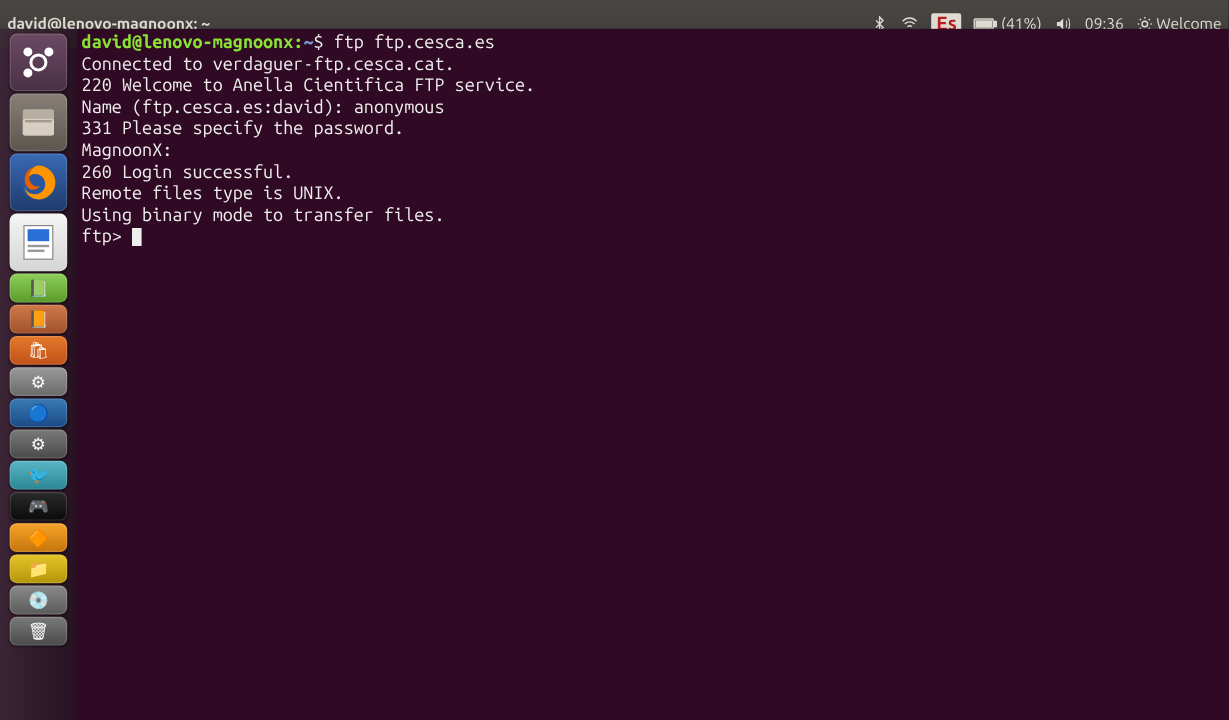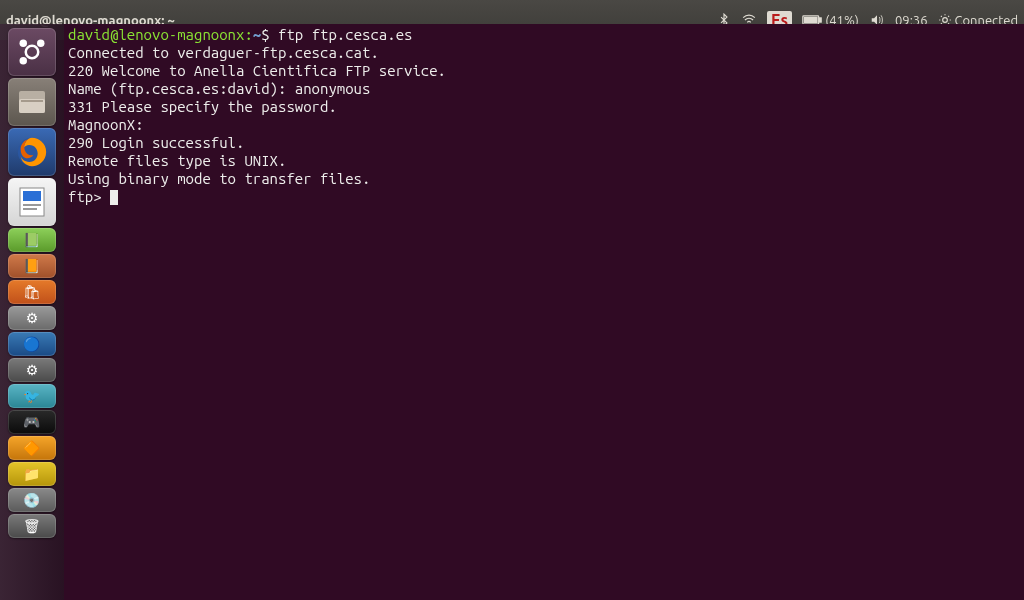--- a/index.html
+++ b/index.html
@@ -52,21 +52,21 @@
   position: absolute;
   left: 64px; top: 24px; right: 0; bottom: 0;
   background: #300a24;
   color: #eeeeec;
   font-family: "Ubuntu Mono", "DejaVu Sans Mono", monospace;
   font-size: 15px;
   line-height: 18px;
   padding: 2px 4px;
   white-space: pre;
 }
-.prompt .user { color: #8ae234; font-weight: normal; }
+.prompt .user { color: #8ae234; font-weight: bold; }
 .prompt .path { color: #729fcf; font-weight: bold; }
 .cursor {
   display: inline-block;
   width: 8px; height: 15px;
   background: #eeeeec;
   vertical-align: text-bottom;
 }
 svg { display: block; }
 </style>
 </head>
@@ -99,21 +99,21 @@
           <path d="M3 9v6h4l5 5V4L7 9H3z"></path>
           <path d="M16 7c1.5 1.5 1.5 8 0 10M19 4c3 3 3 13 0 16" fill="none" stroke="#dfdbd2" stroke-width="1.5"></path>
         </svg>
     </span>
     <span class="indicator">09:36</span>
     <span class="indicator">
       <svg width="14" height="14" viewBox="0 0 24 24" fill="none" stroke="#dfdbd2" stroke-width="2">
           <circle cx="12" cy="12" r="4"></circle>
           <path d="M12 2v2M12 20v2M2 12h2M20 12h2M5 5l1.5 1.5M17.5 17.5L19 19M5 19l1.5-1.5M17.5 6.5L19 5"></path>
         </svg>
-      <span>Connected</span>
+      <span>Welcome</span>
     </span>
   </div>
 </div>
 
 <div class="launcher">
   <div class="tile" style="background:linear-gradient(#6b4a63,#4a3045)">
     <svg width="30" height="30" viewBox="0 0 24 24" fill="#fff">
         <circle cx="5" cy="5" r="3"></circle>
         <circle cx="19" cy="5" r="3"></circle>
         <circle cx="5" cy="19" r="3"></circle>
@@ -155,16 +155,16 @@
   <div class="tile small" style="background:linear-gradient(#8a8a8a,#5a5a5a)">💿</div>
   <div class="tile small" style="background:linear-gradient(#7a7a7a,#4a4a4a)">🗑</div>
 </div>
 
 <div class="terminal"><span class="prompt"><span class="user"><span>david@lenovo-magnoonx</span>:</span><span class="path">~</span>$ </span><span>ftp ftp.cesca.es</span>
 <span>Connected to verdaguer-ftp.cesca.cat.</span>
 <span>220 Welcome to Anella Cientifica FTP service.</span>
 <span>Name (ftp.cesca.es:david): anonymous</span>
 <span>331 Please specify the password.</span>
 <span>MagnoonX:</span>
-<span>290 Login successful.</span>
+<span>260 Login successful.</span>
 <span>Remote files type is UNIX.</span>
 <span>Using binary mode to transfer files.</span>
 <span>ftp&gt; </span><span class="cursor"></span></div>
 
 </body></html>

